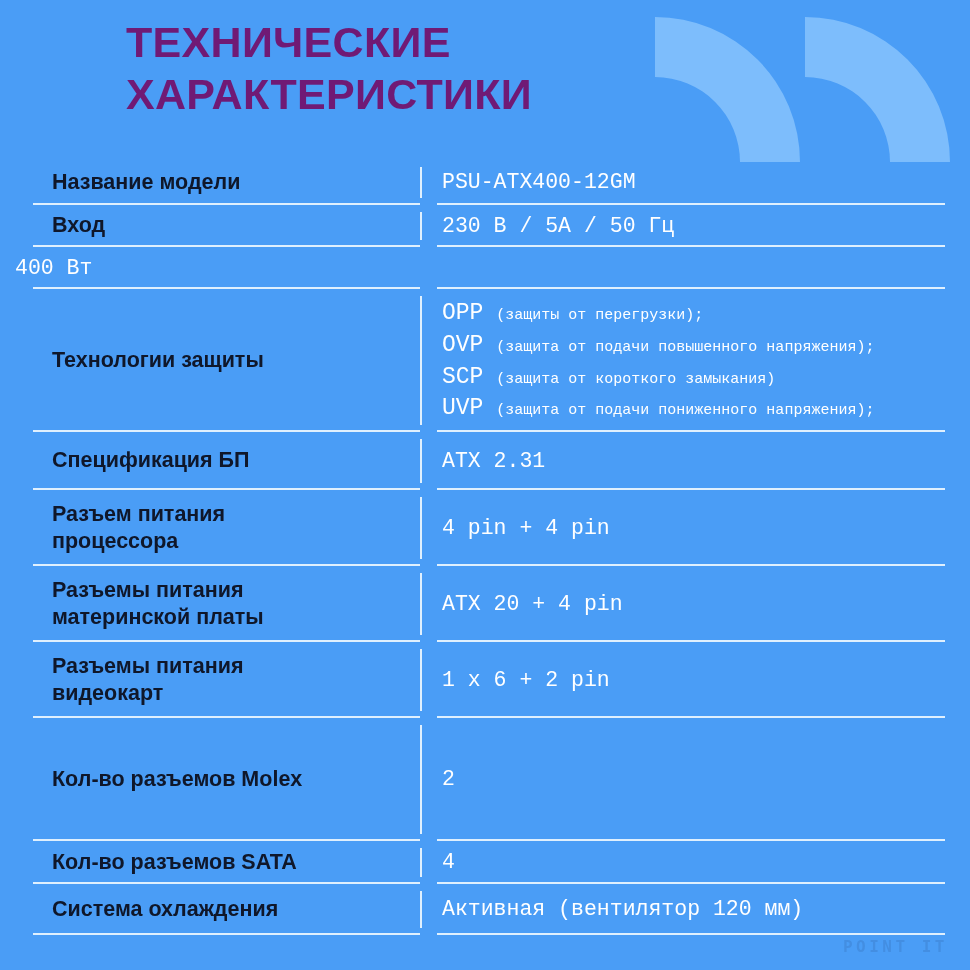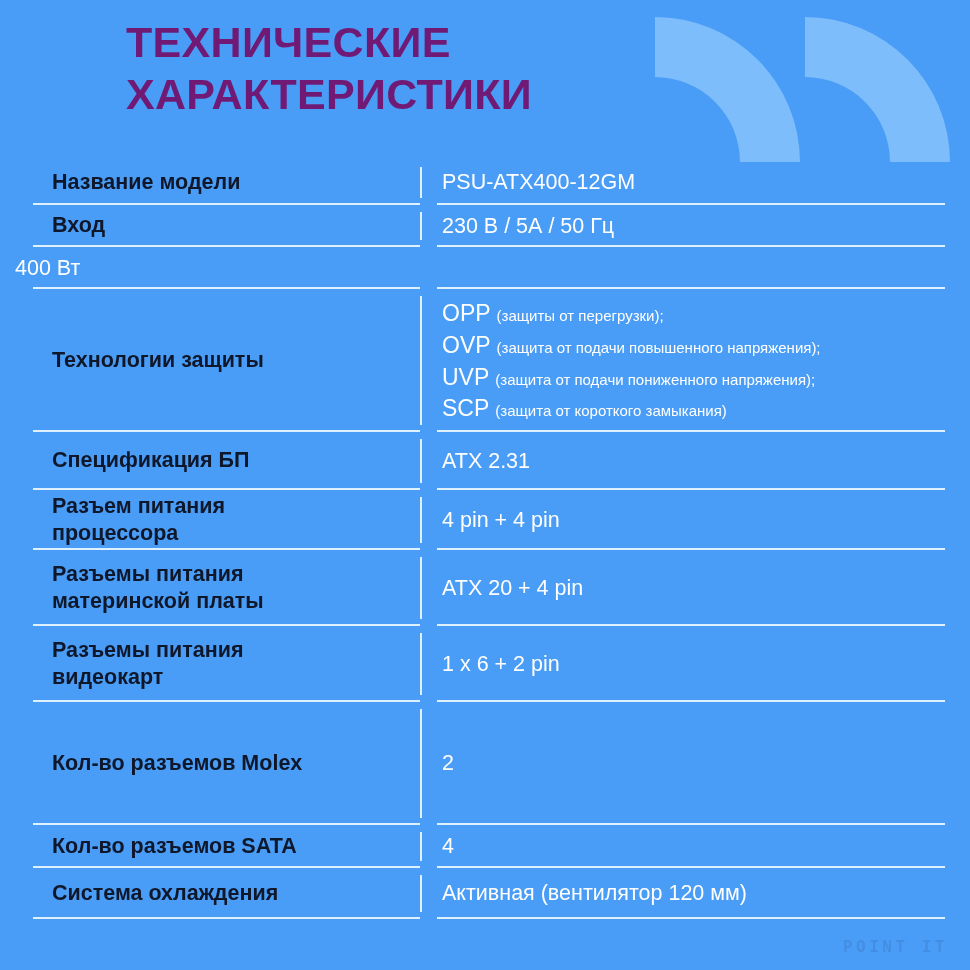--- a/index.html
+++ b/index.html
@@ -67,20 +67,21 @@
   }
   .cell-value {
     flex:1;
     padding:0 10px 0 15px;
     display:flex;
     align-items:center;
     color:#ffffff;
     font-size:21.5px;
     line-height:1.32;
     position:relative;
+    font-family:Liberation Mono, monospace;
   }
   
   .cell-value::before {
     content:"";
     position:absolute;
     left:-7px; top:7px; bottom:7px;
     width:2px;
     background:#dff0fe;
   }
 
@@ -139,37 +140,37 @@
         <div class="prot">
           <div class="prot-line">
             <span class="prot-abbr">OPP</span>
             <span class="prot-desc">(защиты от перегрузки);</span>
           </div>
           <div class="prot-line">
             <span class="prot-abbr">OVP</span>
             <span class="prot-desc">(защита от подачи повышенного напряжения);</span>
           </div>
           <div class="prot-line">
+            <span class="prot-abbr">SCP</span>
+            <span class="prot-desc">(защита от короткого замыкания)</span>
+          </div>
+          <div class="prot-line">
             <span class="prot-abbr">UVP</span>
             <span class="prot-desc">(защита от подачи пониженного напряжения);</span>
-          </div>
-          <div class="prot-line">
-            <span class="prot-abbr">SCP</span>
-            <span class="prot-desc">(защита от короткого замыкания)</span>
           </div>
         </div>
       </div>
     </div>
 
     <div class="row" style="height:58px">
       <div class="cell-label">Спецификация БП</div>
       <div class="cell-value">ATX 2.31</div>
     </div>
 
-    <div class="row" style="height:60px">
+    <div class="row" style="height:76px">
       <div class="cell-label two-line" style="white-space:pre-line">Разъем питания
 процессора</div>
       <div class="cell-value">4 pin + 4 pin</div>
     </div>
 
     <div class="row" style="height:76px">
       <div class="cell-label two-line" style="white-space:pre-line">Разъемы питания
 материнской платы</div>
       <div class="cell-value">ATX 20 + 4 pin</div>
     </div>

